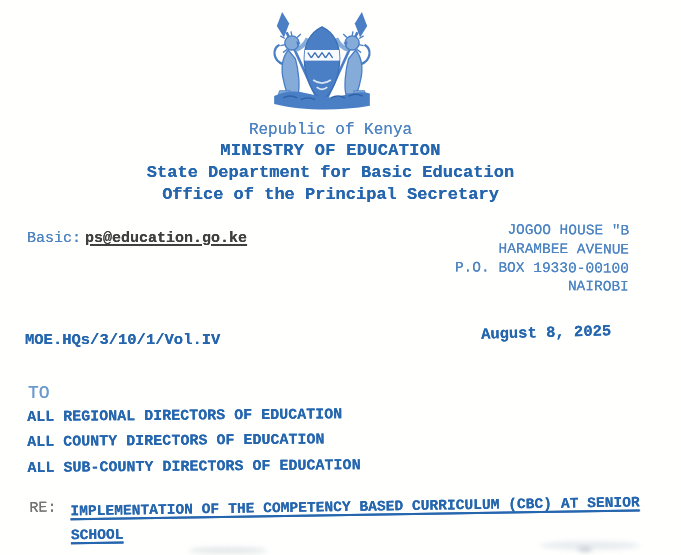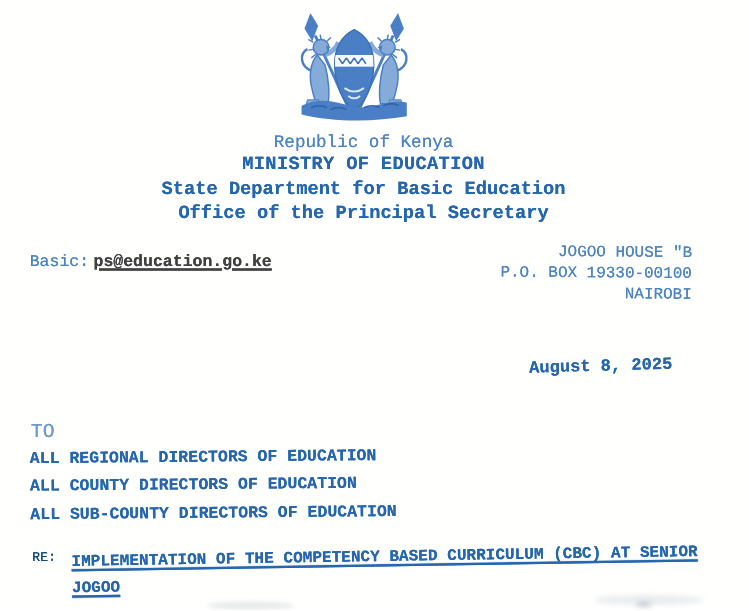--- a/index.html
+++ b/index.html
@@ -46,21 +46,21 @@
   .ref-date   { position:absolute; top:324px; right:70px; font-size:15.5px; font-weight:700; color:#2566ae;
                 transform:rotate(-1.6deg); }
 
   
   .to-label { position:absolute; top:383px; left:28px; font-size:18px; color:#6b99cc; }
   .recipients { position:absolute; top:405px; left:27px; transform:rotate(-0.5deg); transform-origin:left top; }
   .recipients .line { font-size:15px; font-weight:700; color:#2566ae; line-height:25.4px; }
 
   
   .subject { position:absolute; top:500px; left:30px; transform:rotate(-0.9deg); transform-origin:left bottom; }
-  .subject .re { display:inline-block; vertical-align:top; font-size:12px; color:#0c4a6e; margin-right:14px; }
+  .subject .re { display:inline-block; vertical-align:top; font-size:15px; color:#737373; margin-right:14px; }
   .subject .text {
     display:inline-block; vertical-align:top; max-width:592px;
     font-size:14.6px; font-weight:700; color:#2566ae; line-height:24px;
     text-decoration:underline; text-decoration-thickness:1.6px; text-underline-offset:3px;
   }
 
   
   .smudge { position:absolute; border-radius:50%; filter:blur(2.5px); }
   .smudge-1 { left:188px; top:547px; width:80px;  height:7px;  background:#c3cfd0; opacity:.45; }
   .smudge-2 { left:540px; top:541px; width:100px; height:9px;  background:#c8d2da; opacity:.4;  }
@@ -125,34 +125,36 @@
   </div>
 
   <div class="contact">
     <div>
       <span class="label">Basic:</span><span class="email-value">ps@education.go.ke</span>
     </div>
   </div>
 
   <div class="address">
     <div>JOGOO HOUSE "B</div>
+    <div>HARAMBEE AVENUE</div>
     <div>P.O. BOX 19330-00100</div>
     <div>NAIROBI</div>
   </div>
 
+  <div class="ref-number">MOE.HQs/3/10/1/Vol.IV</div>
   <div class="ref-date">August 8, 2025</div>
 
   <div class="to-label">TO</div>
   <div class="recipients">
     <div class="line">ALL REGIONAL DIRECTORS OF EDUCATION</div>
     <div class="line">ALL COUNTY DIRECTORS OF EDUCATION</div>
     <div class="line">ALL SUB-COUNTY DIRECTORS OF EDUCATION</div>
   </div>
 
   <div class="subject">
-    <span class="re">RE:</span><span class="text"><span>IMPLEMENTATION OF THE COMPETENCY BASED CURRICULUM (CBC) AT SENIOR</span><br><span>JOGOO</span></span>
+    <span class="re">RE:</span><span class="text"><span>IMPLEMENTATION OF THE COMPETENCY BASED CURRICULUM (CBC) AT SENIOR</span><br><span>SCHOOL</span></span>
   </div>
 
   <div class="smudge smudge-1"></div>
   <div class="smudge smudge-2"></div>
   <div class="smudge smudge-3"></div>
 
 </div>
 
 </body></html>

